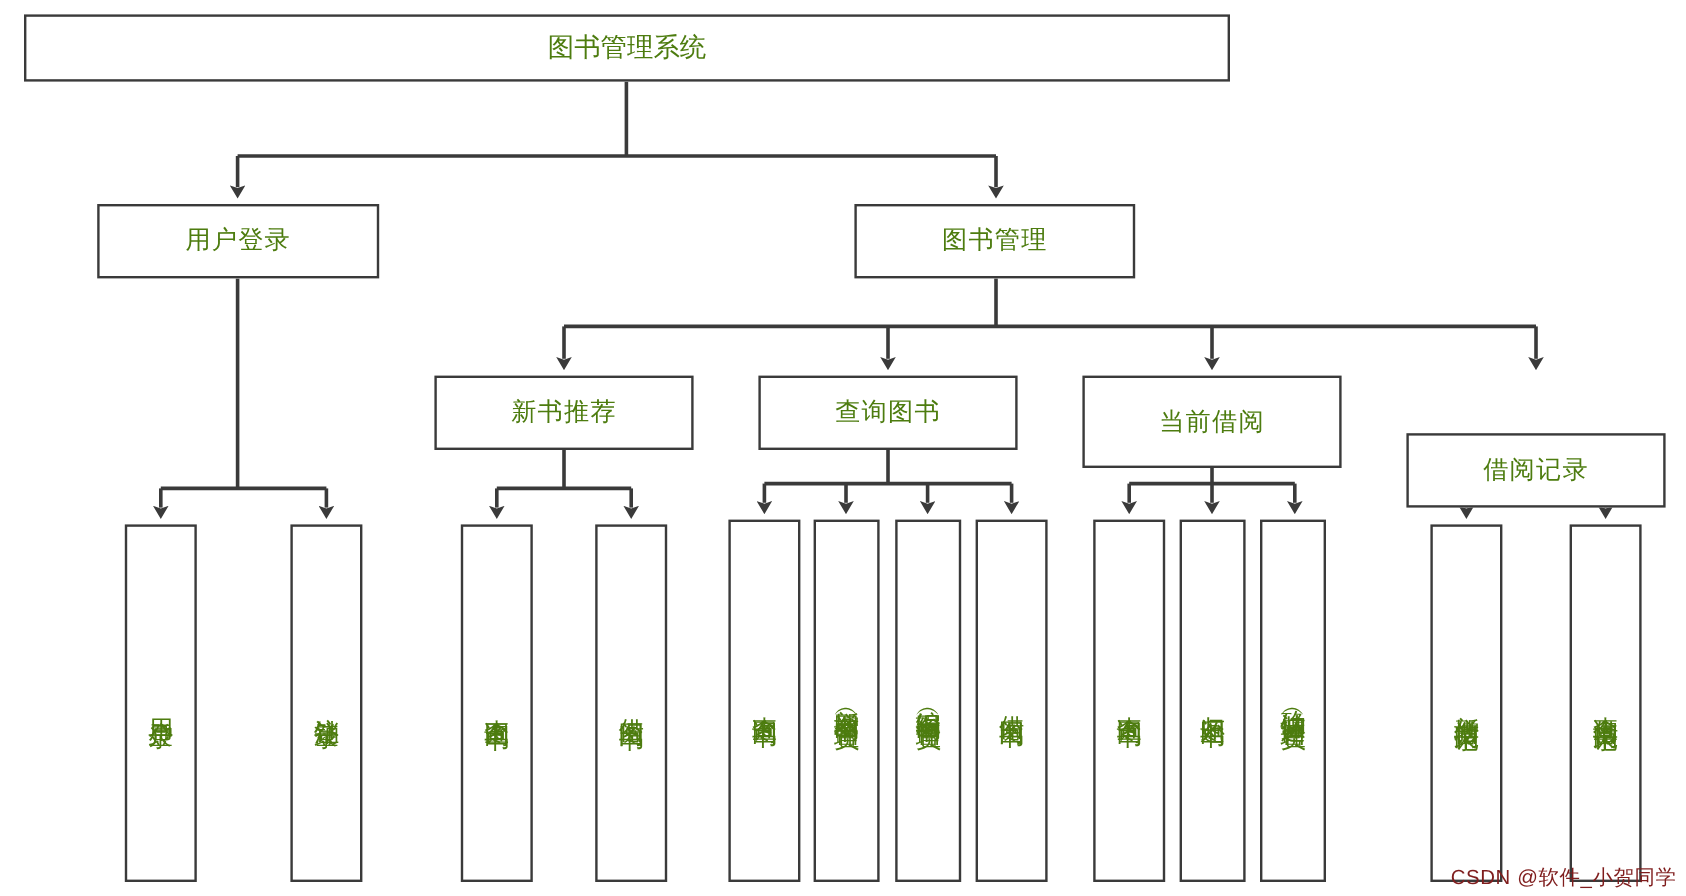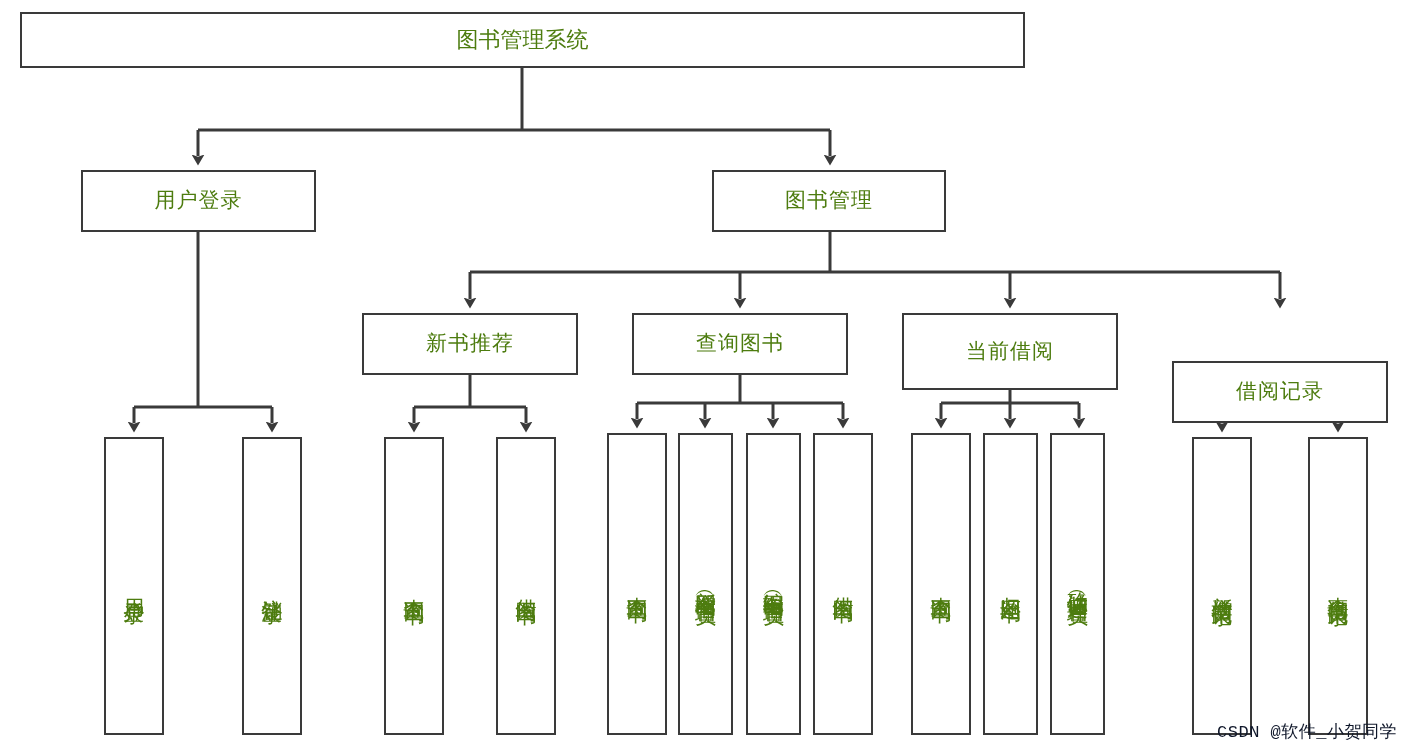--- a/index.html
+++ b/index.html
@@ -54,24 +54,24 @@
     writing-mode: vertical-rl;
     text-orientation: upright;
     white-space: nowrap;
     display: block;
   }
   .watermark {
     position: absolute;
     right: 8px;
     bottom: 4px;
     font-size: 17px;
-    color: #0f172a;
+    color: #7f1d1d;
     letter-spacing: 0.5px;
     white-space: nowrap;
-    font-family: Liberation Mono, monospace;
+    font-family: Liberation Sans, sans-serif;
   }
 </style>
 </head>
 <body>
 
 <div id="canvas">
 
   <svg id="wires" viewBox="0 0 1405 747">
     <defs>
       <marker id="arw" markerWidth="11" markerHeight="13" refX="1.5" refY="6.5" orient="auto" markerUnits="userSpaceOnUse">

